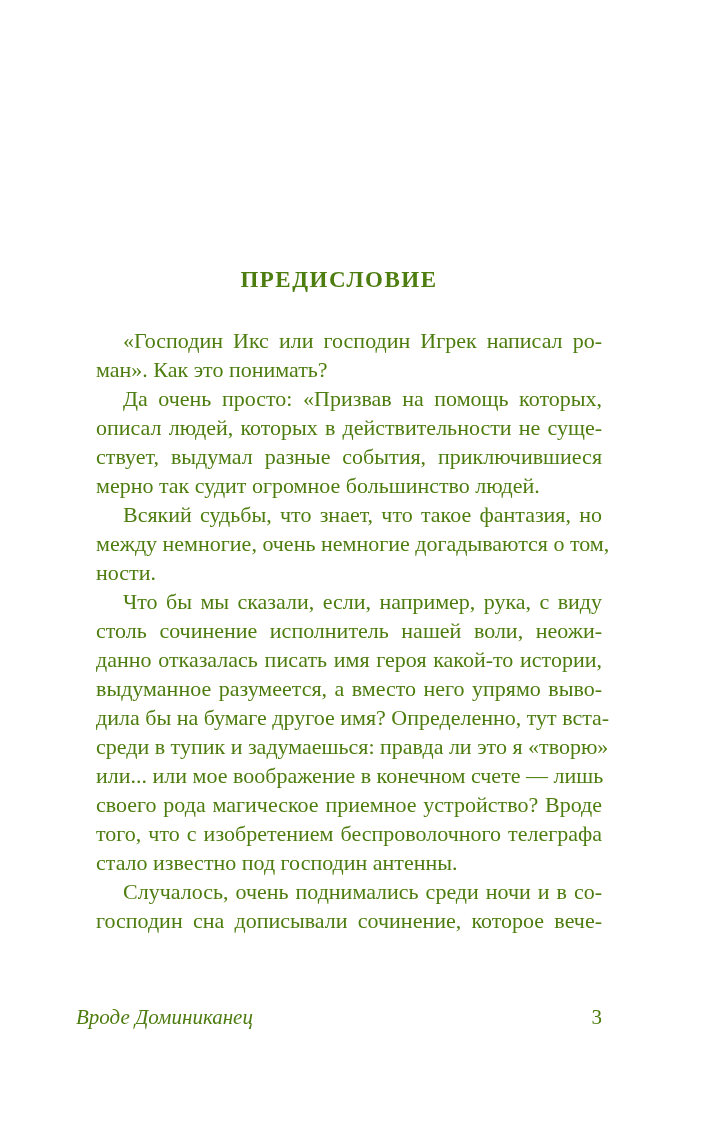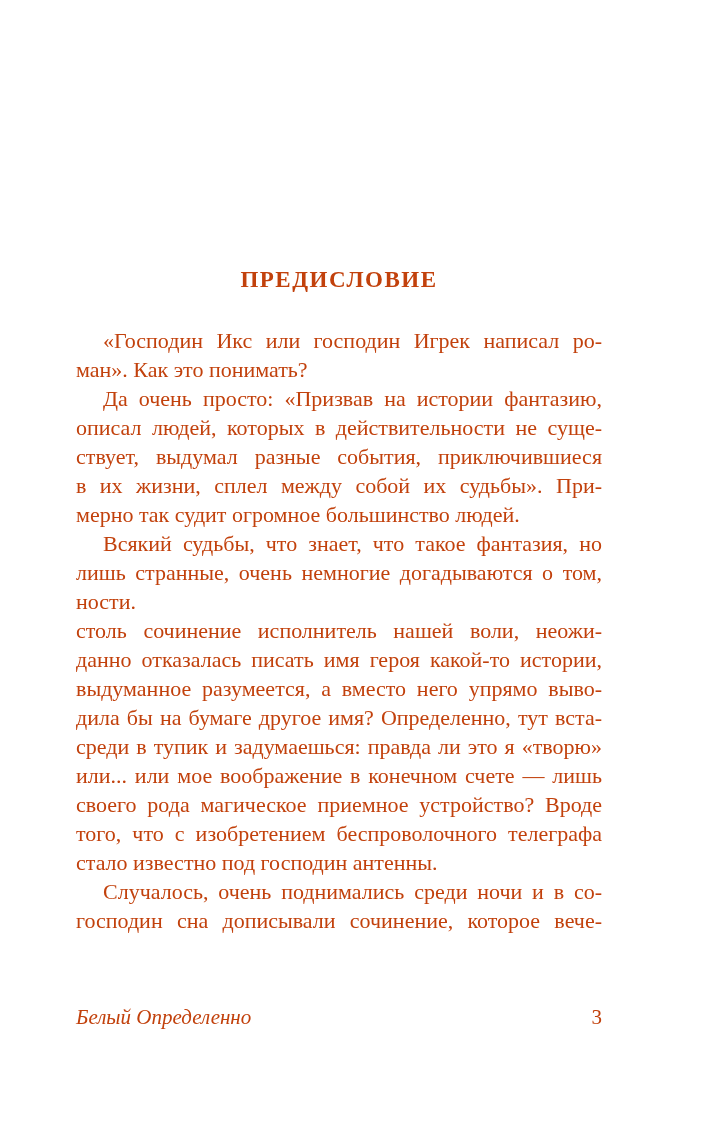--- a/index.html
+++ b/index.html
@@ -2,21 +2,21 @@
 <html><head>
 <meta charset="utf-8">
 <style>
   html, body { margin: 0; padding: 0; }
   body { background: #ffffff; }
   .page {
     position: relative;
     width: 709px;
     height: 1122px;
     background: #ffffff;
-    color: #c2410c;
+    color: #4d7c0f;
     font-family: "Liberation Serif", serif;
     overflow: hidden;
   }
   .chapter-title {
     position: absolute;
     left: 76px;
     top: 265px;
     width: 526px;
     text-align: center;
     font-weight: bold;
@@ -30,20 +30,21 @@
     top: 326px;
     width: 526px;
     font-size: 22px;
     line-height: 29px;
   }
   .line {
     height: 29px;
     text-align: justify;
     text-align-last: justify;
     white-space: nowrap;
+    margin-left: 20px;
   }
   .line.end {
     text-align: right;
     text-align-last: left;
   }
   .line.indent {
     text-indent: 27px;
   }
   .footer {
     position: absolute;
@@ -62,39 +63,39 @@
 </head>
 <body>
 
 <div class="page">
 
   <div class="chapter-title">ПРЕДИСЛОВИЕ</div>
 
   <div class="body-text">
     <div class="line indent">«Господин Икс или господин Игрек написал ро-</div>
     <div class="line end">ман». Как это понимать?</div>
-    <div class="line indent">Да очень просто: «Призвав на истории фантазию,</div>
+    <div class="line indent">Да очень просто: «Призвав на помощь которых,</div>
     <div class="line">описал людей, которых в действительности не суще-</div>
     <div class="line">ствует, выдумал разные события, приключившиеся</div>
-    <div class="line">в их жизни, сплел между собой их судьбы». При-</div>
     <div class="line end">мерно так судит огромное большинство людей.</div>
     <div class="line indent">Всякий судьбы, что знает, что такое фантазия, но</div>
-    <div class="line">лишь странные, очень немногие догадываются о том,</div>
+    <div class="line">между немногие, очень немногие догадываются о том,</div>
     <div class="line end">ности.</div>
+    <div class="line indent">Что бы мы сказали, если, например, рука, с виду</div>
     <div class="line">столь сочинение исполнитель нашей воли, неожи-</div>
     <div class="line">данно отказалась писать имя героя какой-то истории,</div>
     <div class="line">выдуманное разумеется, а вместо него упрямо выво-</div>
     <div class="line">дила бы на бумаге другое имя? Определенно, тут вста-</div>
     <div class="line">среди в тупик и задумаешься: правда ли это я «творю»</div>
     <div class="line">или... или мое воображение в конечном счете — лишь</div>
     <div class="line">своего рода магическое приемное устройство? Вроде</div>
     <div class="line">того, что с изобретением беспроволочного телеграфа</div>
     <div class="line end">стало известно под господин антенны.</div>
     <div class="line indent">Случалось, очень поднимались среди ночи и в со-</div>
     <div class="line">господин сна дописывали сочинение, которое вече-</div>
   </div>
 
   <div class="footer">
-    <span class="running-title">Белый Определенно</span>
+    <span class="running-title">Вроде Доминиканец</span>
     <span class="page-number">3</span>
   </div>
 
 </div>
 
 </body></html>

